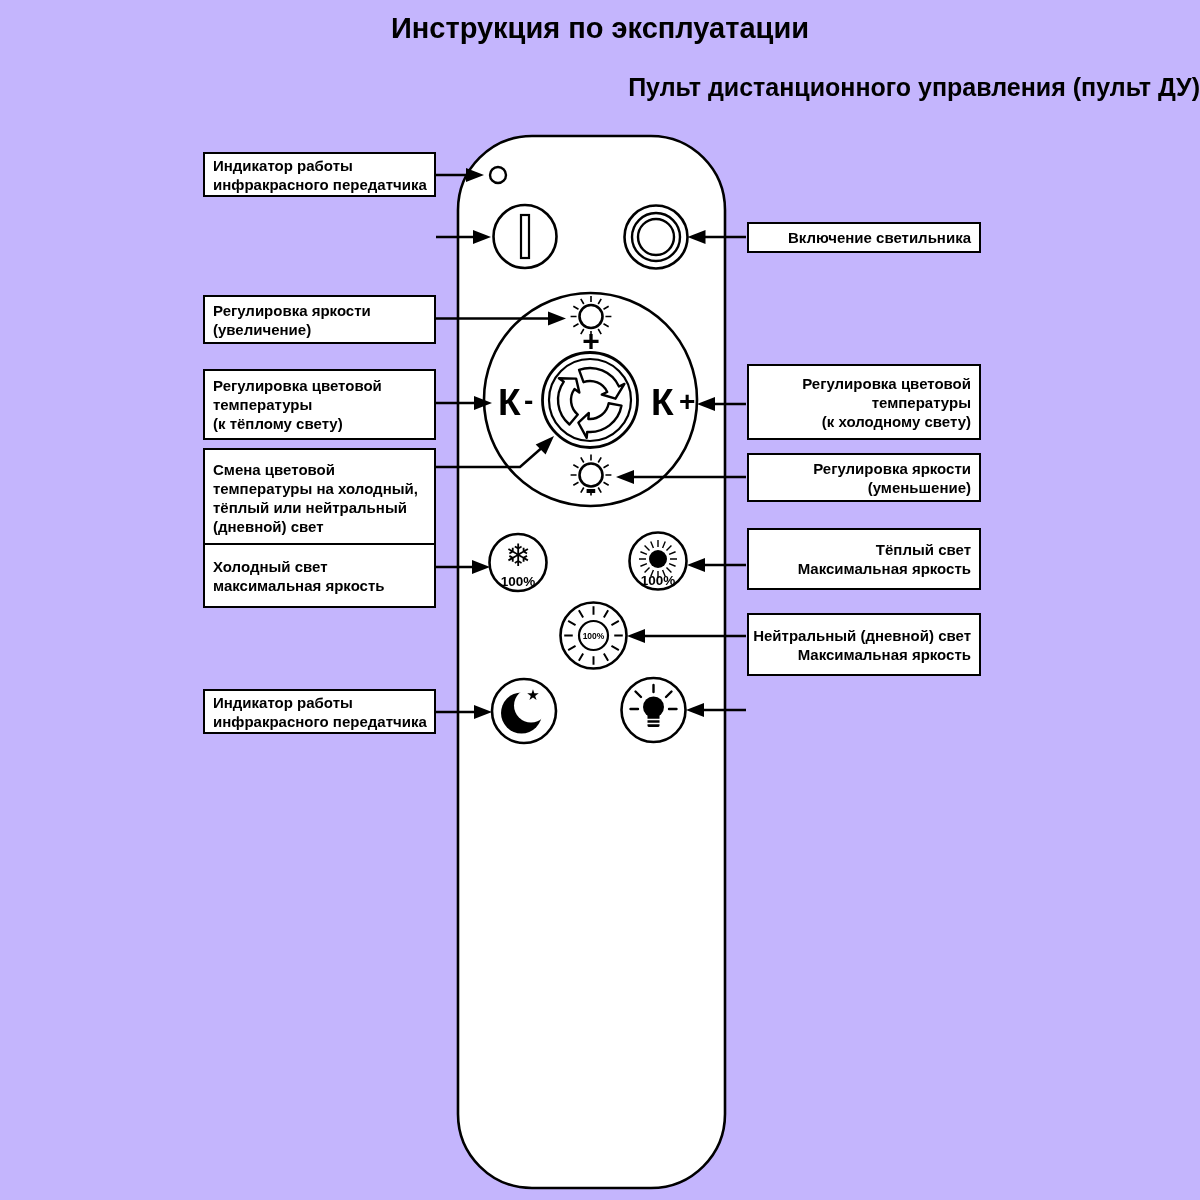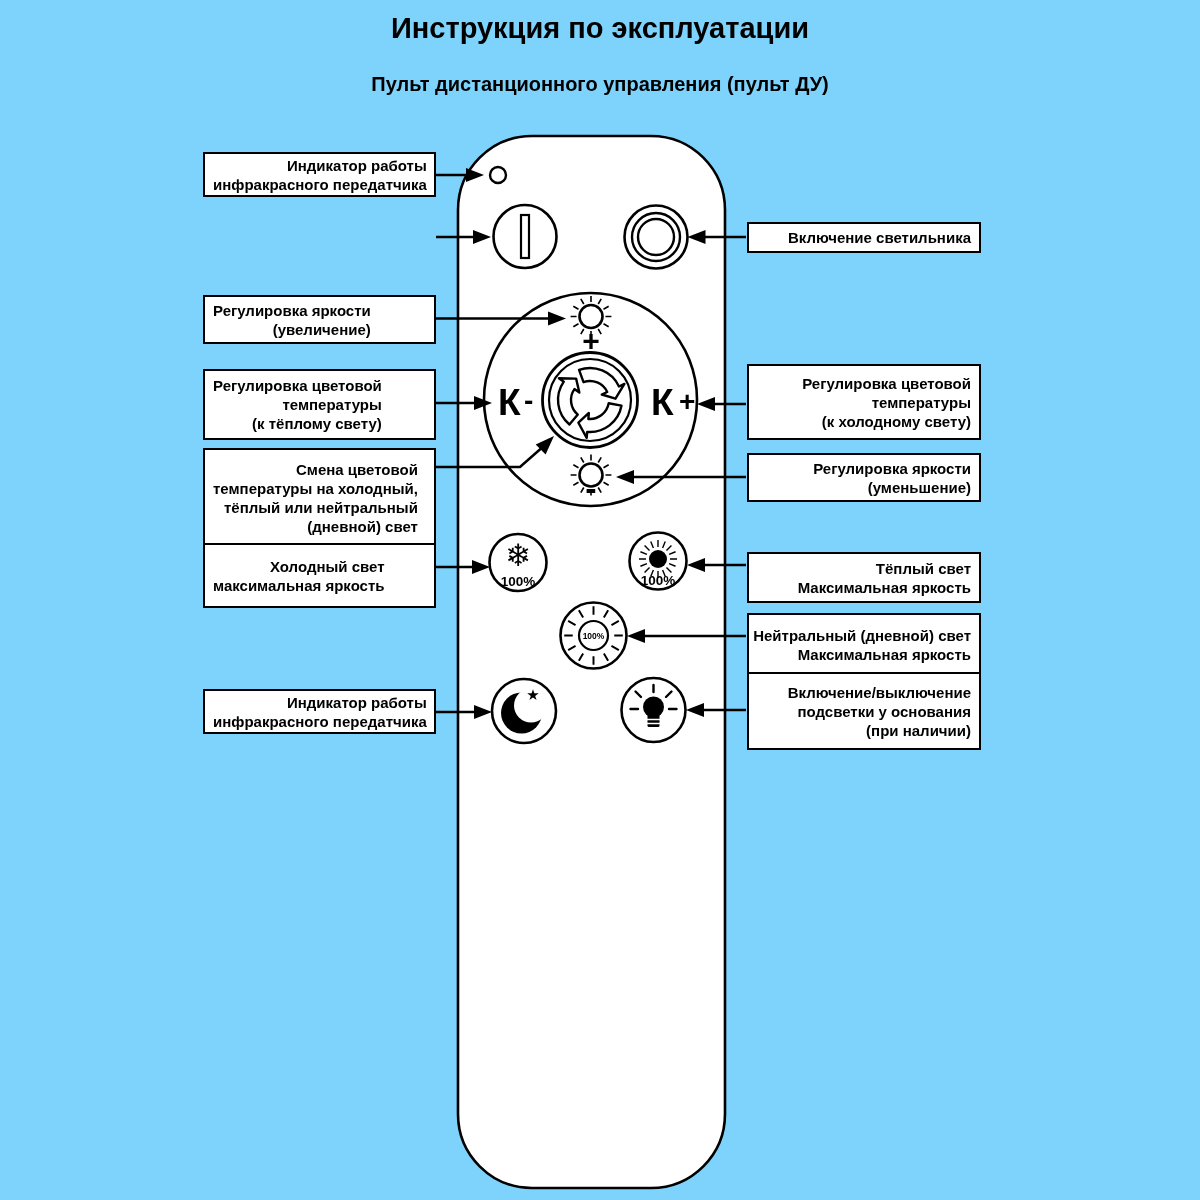--- a/index.html
+++ b/index.html
@@ -1,25 +1,25 @@
 <!DOCTYPE html>
 <html><head>
 <meta charset="utf-8">
 <style>
   html,body{margin:0;padding:0;background:#fff;}
-  .page{position:relative;width:1200px;height:1200px;background:#7dd3fc;overflow:hidden;
+  .page{position:relative;width:1200px;height:1200px;background:#c4b5fd;overflow:hidden;
         font-family:"Liberation Sans",sans-serif;color:#000;}
   .title{position:absolute;left:0;right:0;top:12px;text-align:center;
          font-size:29px;font-weight:bold;}
-  .subtitle{position:absolute;left:0;right:0;top:73px;text-align:center;
-            font-size:20px;font-weight:bold;}
+  .subtitle{position:absolute;left:0;right:0;top:73px;text-align:right;
+            font-size:25px;font-weight:bold;}
   .lbl{position:absolute;box-sizing:border-box;border:2px solid #000;background:#fff;
        display:flex;align-items:center;font-size:15px;font-weight:bold;line-height:19px;
        white-space:pre;}
-  .lbl-left{left:203px;width:233px;padding:2px 2px 2px 8px;justify-content:flex-start;text-align:right;}
+  .lbl-left{left:203px;width:233px;padding:2px 2px 2px 8px;justify-content:flex-start;text-align:left;}
   .lbl-right{left:747px;width:234px;padding:2px 8px 2px 2px;justify-content:flex-end;text-align:right;}
   svg.diagram{position:absolute;left:0;top:0;pointer-events:none;}
   svg text{font-family:"Liberation Sans","DejaVu Sans",sans-serif;font-weight:bold;fill:#000;}
 </style>
 </head>
 <body>
 
 <div class="page">
 
   <div class="title">Инструкция по эксплуатации</div>
@@ -40,27 +40,24 @@
 максимальная яркость</span></div>
   <div class="lbl lbl-left" style="top:689px;height:45px"><span>Индикатор работы
 инфракрасного передатчика</span></div>
 
   <div class="lbl lbl-right" style="top:222px;height:31px"><span>Включение светильника</span></div>
   <div class="lbl lbl-right" style="top:364px;height:76px"><span>Регулировка цветовой
 температуры
 (к холодному свету)</span></div>
   <div class="lbl lbl-right" style="top:453px;height:49px"><span>Регулировка яркости
 (уменьшение)</span></div>
-  <div class="lbl lbl-right" style="top:552px;height:51px"><span>Тёплый свет
+  <div class="lbl lbl-right" style="top:528px;height:62px"><span>Тёплый свет
 Максимальная яркость</span></div>
   <div class="lbl lbl-right" style="top:613px;height:63px"><span>Нейтральный (дневной) свет
 Максимальная яркость</span></div>
-  <div class="lbl lbl-right" style="top:672px;height:78px"><span>Включение/выключение
-подсветки у основания
-(при наличии)</span></div>
 
   <svg class="diagram" width="1200" height="1200" viewBox="0 0 1200 1200">
     <defs>
       <path id="rays12" d="M17 0L24 0M14.72 8.5L20.78 12M8.5 14.72L12 20.78M0 17L0 24M-8.5 14.72L-12 20.78M-14.72 8.5L-20.78 12M-17 0L-24 0M-14.72 -8.5L-20.78 -12M-8.5 -14.72L-12 -20.78M0 -17L0 -24M8.5 -14.72L12 -20.78M14.72 -8.5L20.78 -12"></path>
       <path id="rays16" d="M12 0L19 0M11.09 4.59L17.56 7.27M8.49 8.49L13.44 13.44M4.59 11.09L7.27 17.56M0 12L0 19M-4.59 11.09L-7.27 17.56M-8.49 8.49L-13.44 13.44M-11.09 4.59L-17.56 7.27M-12 0L-19 0M-11.09 -4.59L-17.56 -7.27M-8.49 -8.49L-13.44 -13.44M-4.59 -11.09L-7.27 -17.56M0 -12L0 -19M4.59 -11.09L7.27 -17.56M8.49 -8.49L13.44 -13.44M11.09 -4.59L17.56 -7.27"></path>
       <path id="cyc" d="M31.5 5.56 A32 32 0 0 1 -2.79 31.87 L-3.31 37.85 L-11.58 22.72 L-1.13 12.95 L-1.66 18.93 A19 19 0 0 0 18.7 3.3 Z"></path>
     </defs>
 
     <rect x="458" y="136" width="267" height="1052" rx="74" fill="#fff" stroke="#000" stroke-width="2.6"></rect>
 

